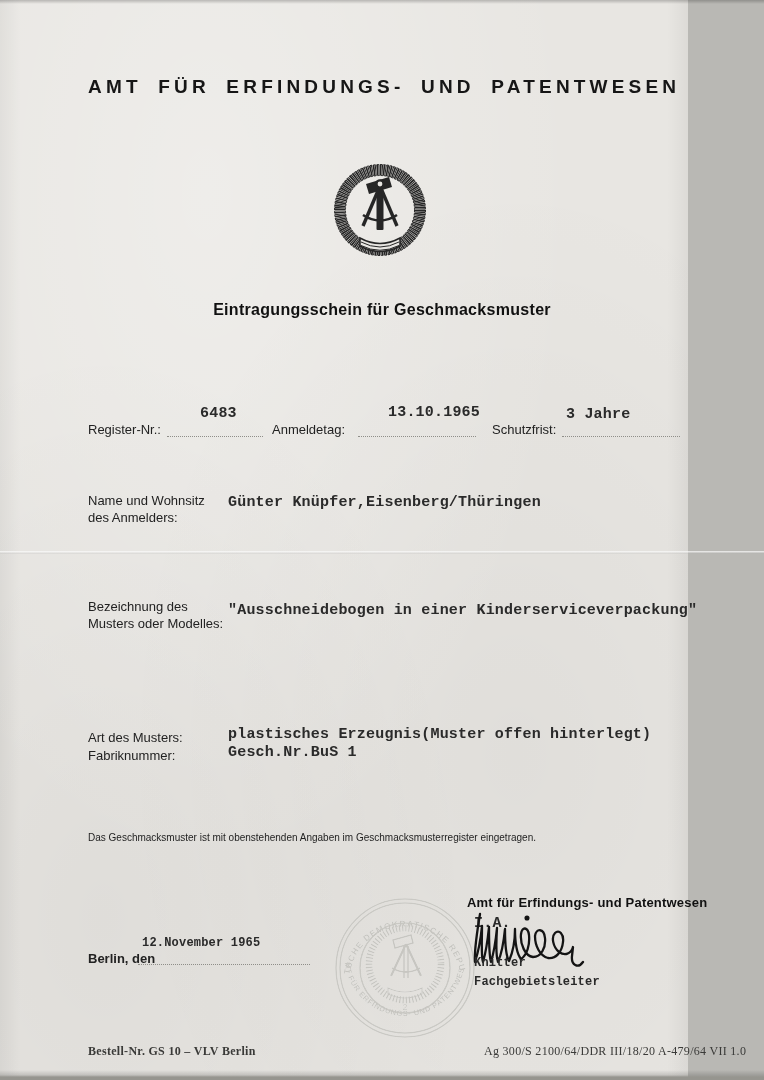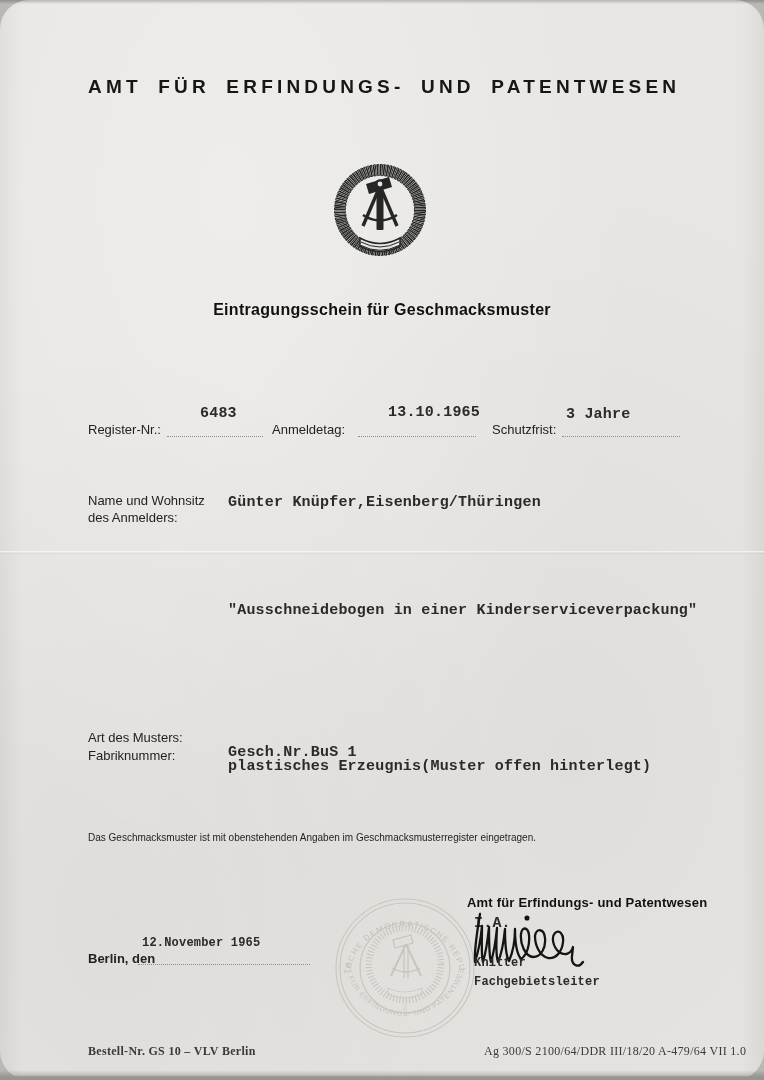--- a/index.html
+++ b/index.html
@@ -2,29 +2,28 @@
 <html><head>
 <meta charset="utf-8">
 <style>
   html,body{margin:0;padding:0;}
   body{
     width:764px;height:1080px;overflow:hidden;
     font-family:"Liberation Sans",sans-serif;
     background:#b9b8b4;
   }
   .page{
-    position:relative;width:764px;height:1080px;
+    position:relative;width:688px;height:1080px;
     background:
       radial-gradient(ellipse at 30% 18%, rgba(255,255,255,.28), transparent 55%),
       radial-gradient(ellipse at 75% 70%, rgba(0,0,0,.035), transparent 55%),
       radial-gradient(ellipse at 15% 85%, rgba(0,0,0,.04), transparent 45%),
       linear-gradient(90deg, rgba(0,0,0,.05), transparent 3%, transparent 97%, rgba(0,0,0,.05)),
       #e8e6e2;
     color:#1b1b1b;
-    border-radius:29px;
   }
   .abs{position:absolute;}
   .hdr{
     font-weight:bold;font-size:19px;letter-spacing:4.2px;word-spacing:7px;
     color:#161616;white-space:nowrap;
   }
   .title{
     width:764px;text-align:center;font-weight:bold;font-size:16px;
     letter-spacing:.3px;color:#111;
   }
@@ -105,24 +104,28 @@
   <div class="abs dots" style="left:562px;top:436px;width:118px;"></div>
 
   <div class="abs lbl" style="left:88px;top:492px;">
     <div>Name und Wohnsitz</div>
     <div>des Anmelders:</div>
   </div>
   <div class="abs type" style="left:228px;top:494px;">Günter Knüpfer,Eisenberg/Thüringen</div>
 
   <div class="abs crease" style="left:0;top:551px;"></div>
 
+  <div class="abs lbl" style="left:88px;top:598px;">
+    <div>Bezeichnung des</div>
+    <div>Musters oder Modelles:</div>
+  </div>
   <div class="abs type" style="left:228px;top:602px;">"Ausschneidebogen in einer Kinderserviceverpackung"</div>
 
   <div class="abs lbl" style="left:88px;top:729px;">Art des Musters:</div>
-  <div class="abs type" style="left:228px;top:726px;margin-top:32px;">plastisches Erzeugnis(Muster offen hinterlegt)</div>
+  <div class="abs type" style="left:228px;top:726px;">plastisches Erzeugnis(Muster offen hinterlegt)</div>
   <div class="abs lbl" style="left:88px;top:747px;">Fabriknummer:</div>
   <div class="abs type" style="left:228px;top:744px;">Gesch.Nr.BuS 1</div>
 
   <div class="abs statement" style="left:88px;top:832px;">Das Geschmacksmuster ist mit obenstehenden Angaben im Geschmacksmusterregister eingetragen.</div>
 
   <div class="abs" style="left:325px;top:888px;">
     <svg class="seal-svg" width="160" height="160" viewBox="0 0 160 160">
       <defs>
         <path id="sealTop" d="M 25,84 A 56,56 0 0 1 135,84"></path>
         <path id="sealBot" d="M 20,78 A 61,61 0 0 0 140,78"></path>

